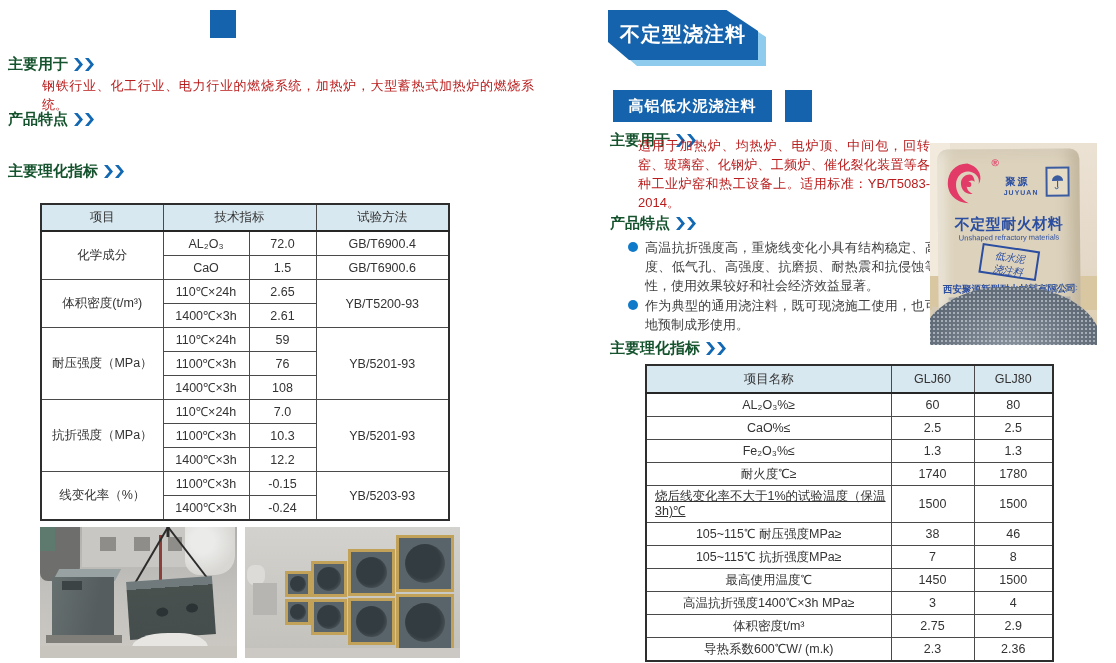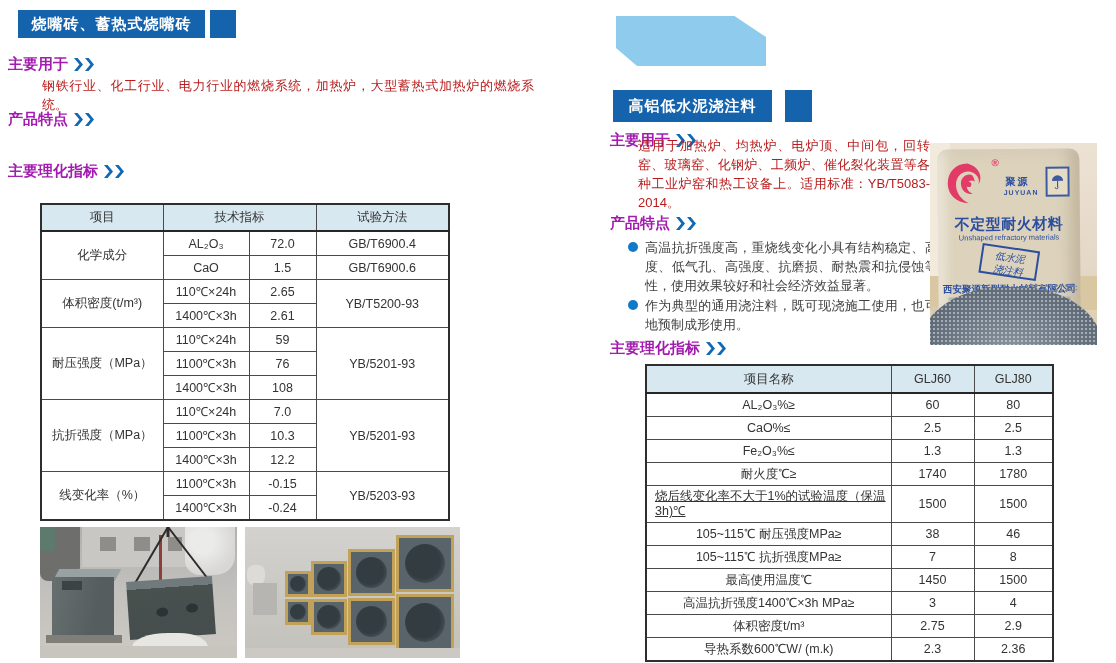--- a/index.html
+++ b/index.html
@@ -14,21 +14,21 @@
   #rsq{position:absolute;left:785px;top:90px;width:27px;height:32px;background:#1563ac;}
 
   
   .banner-shape{clip-path:polygon(0 0,79% 0,100% 42%,100% 100%,14% 100%,0 64%);}
   #banner-back{position:absolute;left:616px;top:16px;width:150px;height:50px;background:#8ecbec;}
   #banner{position:absolute;left:608px;top:10px;width:150px;height:50px;background:#1563ac;color:#fff;
           font-family:"Liberation Serif",serif;font-weight:bold;font-size:20px;line-height:48px;
           padding-left:0;text-align:center;letter-spacing:1px;}
 
   
-  .hd{position:absolute;color:#a21caf;font-size:15px;font-weight:bold;display:flex;align-items:center;gap:6px;white-space:nowrap;}
+  .hd{position:absolute;color:#14532d;font-size:15px;font-weight:bold;display:flex;align-items:center;gap:6px;white-space:nowrap;}
   .chevs{display:inline-flex;gap:2px;}
   .chev{display:inline-block;width:9px;height:13px;background:#1268b3;
         clip-path:polygon(0 0,40% 0,100% 50%,40% 100%,0 100%,60% 50%);}
   .para{position:absolute;font-size:13px;line-height:19px;color:#b91c1c;text-align:justify;}
   .bullet{position:absolute;font-size:13px;line-height:19px;color:#404040;padding-left:17px;text-align:justify;}
   .dot{position:absolute;left:0;top:4px;width:10px;height:10px;border-radius:50%;background:#0f7ac9;}
   #lh1{left:8px;top:55px;}   #lp1{left:42px;top:76px;width:492px;}
   #lh2{left:8px;top:110px;}  #lb1{left:26px;top:136px;width:520px;}
   #lh3{left:8px;top:162px;}
   #rh1{left:610px;top:131px;} #rp1{left:638px;top:136px;width:292px;}
@@ -111,23 +111,20 @@
                         radial-gradient(ellipse at 50% 100%,#8a95a0 0%,#68737f 55%,#505b68 100%);
        background-size:4px 4px,100% 100%;}
   .pile-spill{position:absolute;right:18px;bottom:52px;width:60px;height:10px;border-radius:50%;
        background-image:radial-gradient(circle,#7b8793 1px,transparent 1.6px);background-size:5px 5px;}
 </style>
 </head>
 <body>
 
 <div id="page">
 
-  <div class="tbox" id="ltitle">
-    <span>烧嘴砖、蓄热式烧嘴砖</span>
-  </div>
   <div id="lsq"></div>
 
   <div class="hd" id="lh1">
     <span>主要用于</span>
     <span class="chevs">
         <i class="chev"></i>
         <i class="chev"></i>
       </span>
   </div>
   <div class="para" id="lp1">钢铁行业、化工行业、电力行业的燃烧系统，加热炉，大型蓄热式加热炉的燃烧系统。</div>
@@ -279,20 +276,23 @@
     <div class="cube" style="left:151px;top:8px;width:58px;height:57px">
         <div class="hole"></div>
       </div>
     <div class="cube" style="left:151px;top:67px;width:58px;height:57px">
         <div class="hole"></div>
       </div>
     <div class="abs pb-floor"></div>
   </div>
 
   <div id="banner-back" class="banner-shape"></div>
+  <div id="banner" class="banner-shape">
+    <span>不定型浇注料</span>
+  </div>
 
   <div class="tbox" id="rtitle">
     <span>高铝低水泥浇注料</span>
   </div>
   <div id="rsq"></div>
 
   <div class="hd" id="rh1">
     <span>主要用于</span>
     <span class="chevs">
         <i class="chev"></i>

